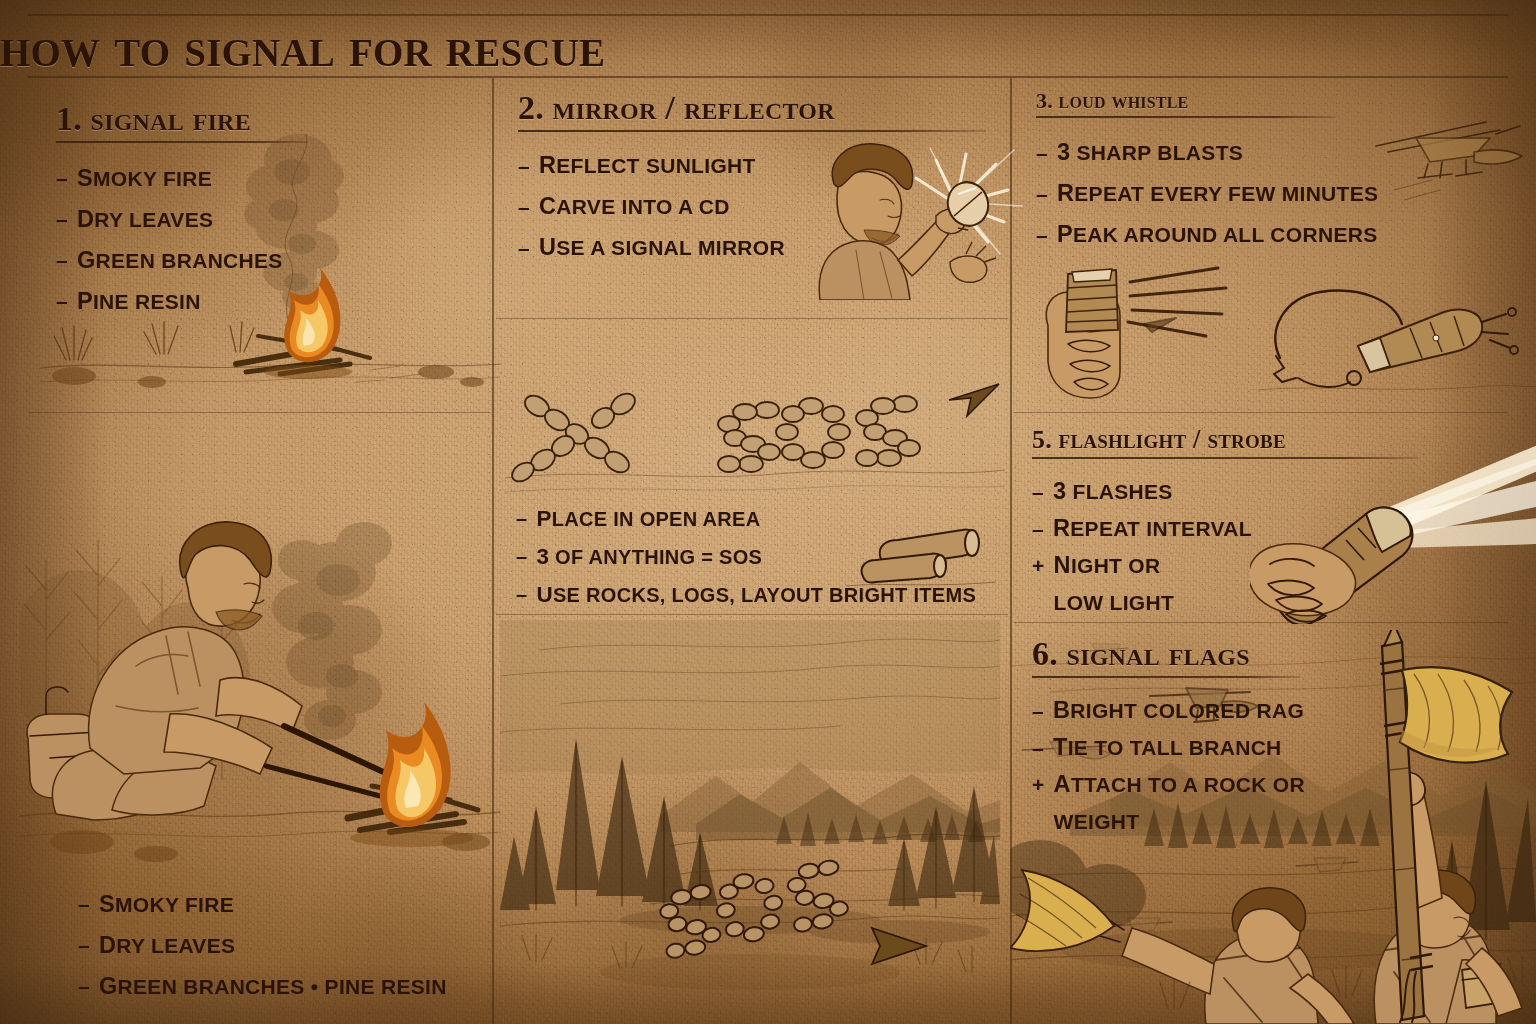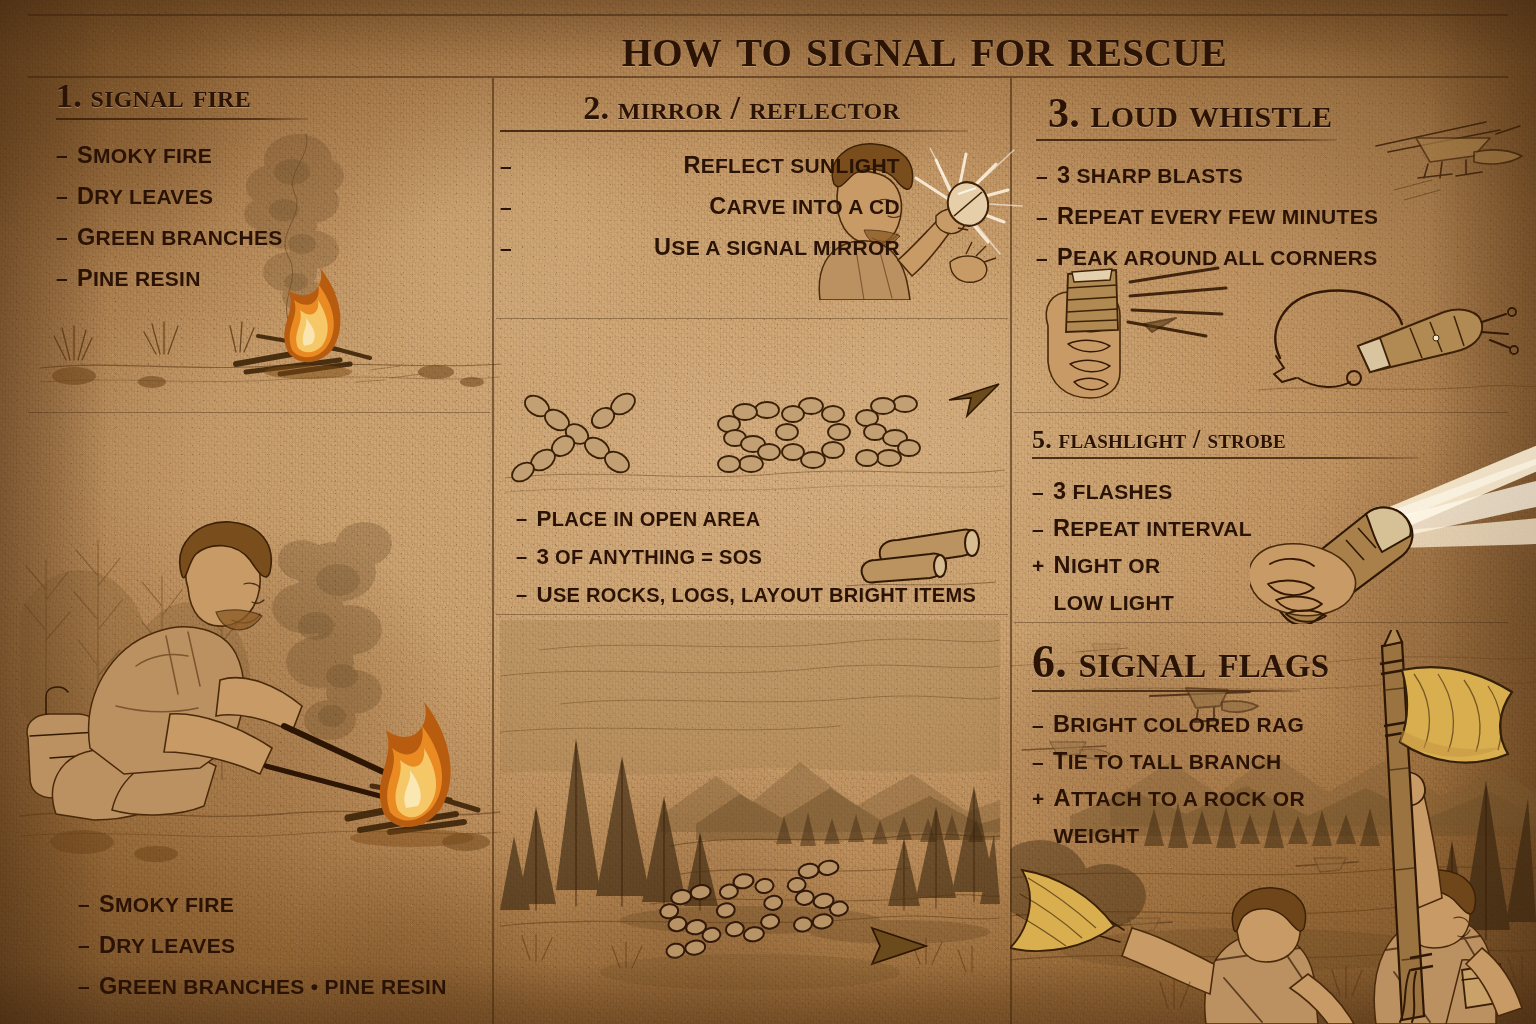--- a/index.html
+++ b/index.html
@@ -754,55 +754,55 @@
 
   <div class="rule v" style="left:492px;  top:78px;  height:946px;"></div>
   <div class="rule v" style="left:1010px; top:78px;  height:946px;"></div>
 
   <div class="rule h soft" style="left:28px;   top:412px; width:462px;"></div>
   <div class="rule h soft" style="left:496px;  top:318px; width:512px;"></div>
   <div class="rule h soft" style="left:496px;  top:614px; width:512px;"></div>
   <div class="rule h soft" style="left:1014px; top:412px; width:494px;"></div>
   <div class="rule h soft" style="left:1014px; top:622px; width:494px;"></div>
 
-  <div class="sec" style="left:0; top:16px; width:1227px; text-align:right;">
+  <div class="sec" style="left:0; top:16px; width:1227px; text-align:left;">
     <div class="sec-head" style="font-size:54px; display:inline-block;">
       <span class="ttl">How to Signal for Rescue</span>
     </div>
   </div>
 
-  <div class="sec" style="left:56px; top:76px; width:270px;">
+  <div class="sec" style="left:56px; top:99px; width:270px;">
     <div class="sec-head" style="font-size:34px;">
       <span class="num">1.</span>
       <span class="ttl">Signal Fire</span>
     </div>
     <div class="head-rule" style="width:252px;"></div>
     <ul class="bul" style="margin-top:15px; font-size:21px; line-height:40px;">
       <li><span class="mk">–</span><span class="tx">Smoky Fire</span></li>
       <li><span class="mk">–</span><span class="tx">Dry Leaves</span></li>
       <li><span class="mk">–</span><span class="tx">Green Branches</span></li>
       <li><span class="mk">–</span><span class="tx">Pine Resin</span></li>
     </ul>
   </div>
 
-  <div class="sec" style="left:500px; top:88px; width:400px;text-align:right;">
+  <div class="sec" style="left:518px; top:88px; width:400px;">
     <div class="sec-head" style="font-size:34px;">
       <span class="num">2.</span>
       <span class="ttl">Mirror / Reflector</span>
     </div>
     <div class="head-rule" style="width:468px;"></div>
     <ul class="bul" style="margin-top:13px; font-size:21px; line-height:41px;">
       <li><span class="mk">–</span><span class="tx">Reflect Sunlight</span></li>
       <li><span class="mk">–</span><span class="tx">Carve into a CD</span></li>
       <li><span class="mk">–</span><span class="tx">Use a Signal Mirror</span></li>
     </ul>
   </div>
 
   <div class="sec" style="left:1036px; top:88px; width:370px;">
-    <div class="sec-head" style="font-size:42px;margin-left:12px;">
+    <div class="sec-head" style="font-size:22px;">
       <span class="num">3.</span>
       <span class="ttl">Loud Whistle</span>
     </div>
     <div class="head-rule" style="width:300px;"></div>
     <ul class="bul" style="margin-top:14px; font-size:21px; line-height:41px;">
       <li><span class="mk">–</span><span class="tx">3 Sharp Blasts</span></li>
       <li><span class="mk">–</span><span class="tx">Repeat Every Few Minutes</span></li>
       <li><span class="mk">–</span><span class="tx">Peak Around All Corners</span></li>
     </ul>
   </div>
@@ -833,21 +833,21 @@
     <div class="head-rule" style="width:386px;"></div>
     <ul class="bul" style="margin-top:14px; font-size:21px; line-height:37px;">
       <li><span class="mk">–</span><span class="tx">3 Flashes</span></li>
       <li><span class="mk">–</span><span class="tx">Repeat Interval</span></li>
       <li><span class="mk">+</span><span class="tx">Night or
 Low Light</span></li>
     </ul>
   </div>
 
   <div class="sec" style="left:1032px; top:634px; width:390px;">
-    <div class="sec-head" style="font-size:46px;">
+    <div class="sec-head" style="font-size:34px;">
       <span class="num">6.</span>
       <span class="ttl">Signal Flags</span>
     </div>
     <div class="head-rule" style="width:268px;"></div>
     <ul class="bul" style="margin-top:14px; font-size:21px; line-height:37px;">
       <li><span class="mk">–</span><span class="tx">Bright Colored Rag</span></li>
       <li><span class="mk">–</span><span class="tx">Tie to Tall Branch</span></li>
       <li><span class="mk">+</span><span class="tx">Attach to a Rock or
 Weight</span></li>
     </ul>

